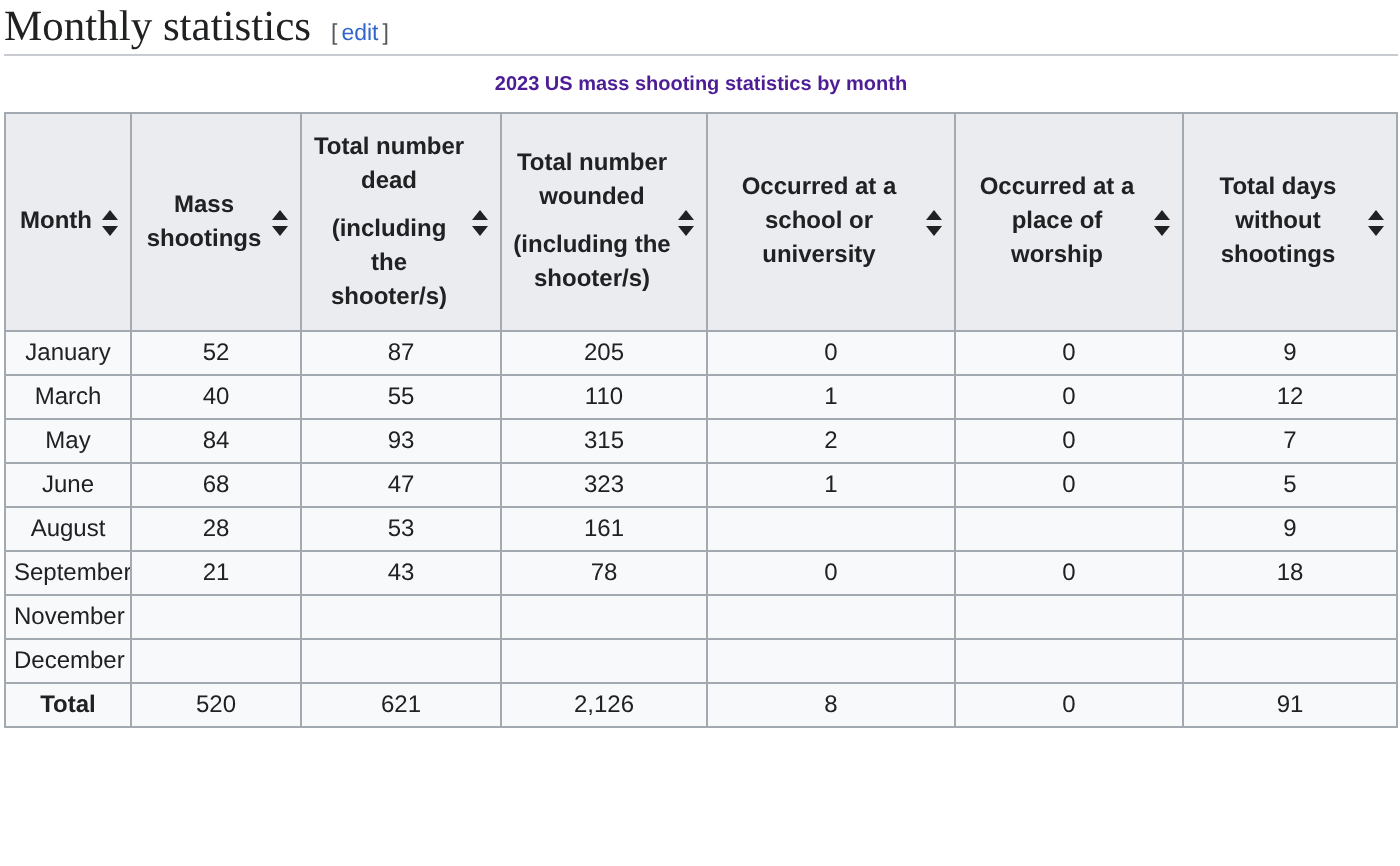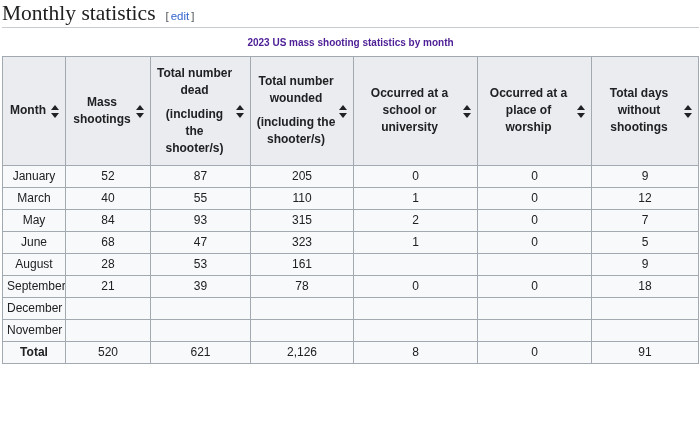--- a/index.html
+++ b/index.html
@@ -211,37 +211,37 @@
           <td>28</td>
           <td>53</td>
           <td>161</td>
           <td></td>
           <td></td>
           <td>9</td>
         </tr>
         <tr>
           <td>September</td>
           <td>21</td>
-          <td>39</td>
+          <td>43</td>
           <td>78</td>
           <td>0</td>
           <td>0</td>
           <td>18</td>
         </tr>
         <tr>
+          <td>November</td>
+          <td></td>
+          <td></td>
+          <td></td>
+          <td></td>
+          <td></td>
+          <td></td>
+        </tr>
+        <tr>
           <td>December</td>
-          <td></td>
-          <td></td>
-          <td></td>
-          <td></td>
-          <td></td>
-          <td></td>
-        </tr>
-        <tr>
-          <td>November</td>
           <td></td>
           <td></td>
           <td></td>
           <td></td>
           <td></td>
           <td></td>
         </tr>
         <tr class="total">
           <td>Total</td>
           <td>520</td>

